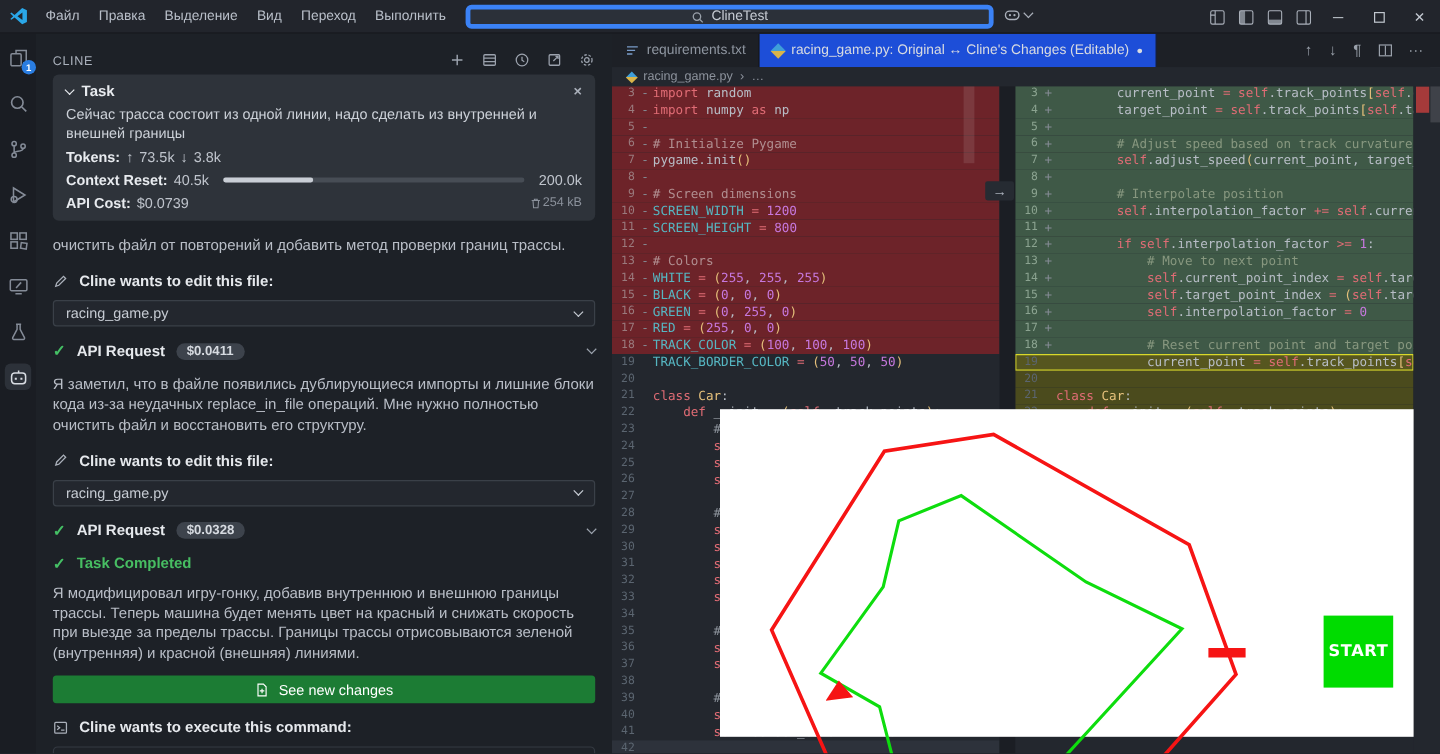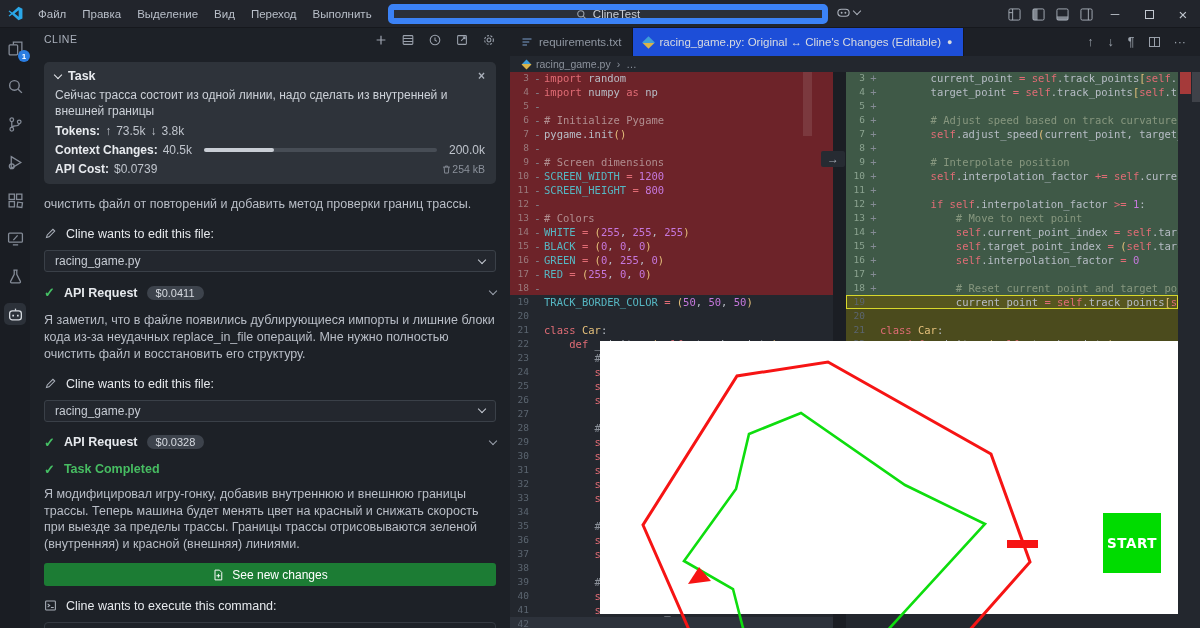--- a/index.html
+++ b/index.html
@@ -6,54 +6,54 @@
   html,body{width:1200px;height:628px;overflow:hidden}
   body{position:relative;background:#23272e;font-family:"Liberation Sans",sans-serif;-webkit-font-smoothing:antialiased}
   svg.ic{display:block}
 
   
   .titlebar{position:absolute;left:0;top:0;width:1200px;height:28px;background:#22252c;border-bottom:1px solid #16181d;display:flex;align-items:center;color:#b9bfc9;font-size:11.5px;z-index:60}
   .vslogo{margin:0 8px 0 8px}
   .menus{display:flex;gap:2px}
   .menus>span{padding:3px 7px;border-radius:4px;white-space:nowrap}
   .navarrows{display:flex;gap:14px;margin-left:16px;color:#9aa1ab;font-size:13px}
-  .searchbox{position:absolute;left:388px;top:4px;width:440px;height:20px;background:#2b3039;border:6px solid #3b82f6;border-radius:5px;display:flex;align-items:center;justify-content:center;gap:6px;color:#c7ccd4;font-size:11.5px}
+  .searchbox{position:absolute;left:388px;top:4px;width:440px;height:20px;background:#2b3039;border:4px solid #3b82f6;border-radius:5px;display:flex;align-items:center;justify-content:center;gap:6px;color:#c7ccd4;font-size:11.5px}
   .copilot{position:absolute;left:836px;top:5px;display:flex;align-items:center;gap:3px;color:#aab0ba}
   .tb-right{position:absolute;right:0;top:0;height:28px;display:flex;align-items:center}
   .laybtn{width:24px;height:28px;display:flex;align-items:center;justify-content:center;color:#aab0ba}
   .wbtn{width:34px;height:28px;display:flex;align-items:center;justify-content:center;color:#c2c8d0;font-size:12px}
   .wbox{width:9px;height:9px;border:1px solid #c2c8d0}
 
   
   .abar{position:absolute;left:0;top:28px;width:30px;height:600px;background:#1a1d23;display:flex;flex-direction:column;align-items:center;padding-top:9px;gap:16px;color:#848b97;z-index:30}
   .aicon{position:relative;width:22px;height:22px;display:flex;align-items:center;justify-content:center}
   .aicon.active{background:#2c3139;border-radius:5px;color:#d8dce2}
   .badge{position:absolute;right:-4px;bottom:-3px;min-width:12px;height:12px;border-radius:7px;background:#2a7de1;color:#fff;font-size:8px;display:flex;align-items:center;justify-content:center;padding:0 2px;font-weight:bold}
 
   
   .sidebar{position:absolute;left:30px;top:28px;width:480px;height:600px;background:#1d2127;padding:5px 14px 0;color:#c3c8d0;font-size:12.5px;z-index:30;overflow:hidden}
-  .shead{display:flex;justify-content:space-between;align-items:flex-start;height:24px}
+  .shead{display:flex;justify-content:space-between;align-items:flex-end;height:24px}
   .shead .t{font-size:10.5px;letter-spacing:.5px;color:#aab1bc}
   .shead .ic2{display:flex;gap:13px;color:#9ba2ad;align-items:center}
   .card{background:#2e333a;border-radius:5px;padding:7px 11px 8px;margin-top:5px;font-size:12px}
   .cardhead{display:flex;align-items:center;gap:7px;font-weight:bold;color:#e8ebef;font-size:12.5px}
   .cardhead .x{margin-left:auto;color:#aab0ba;font-size:12px}
   .cardtext{margin-top:5px;color:#ccd1d8;line-height:1.3}
   .meta{margin-top:5px;display:flex;align-items:center;gap:5px;color:#bfc4cc}
   .meta b{color:#e8ebef}
   .pbar{flex:1;height:4px;background:#474d55;border-radius:2px;position:relative;margin:0 7px}
   .pbar i{position:absolute;left:0;top:0;bottom:0;width:30%;background:#c9ced5;border-radius:2px}
   .meta .right{margin-left:auto;display:flex;align-items:center;gap:0;color:#8b919b;font-size:10.5px}
   .chv{width:6px;height:6px;border-right:1.4px solid currentColor;border-bottom:1.4px solid currentColor;display:inline-block;transform:rotate(45deg);margin-top:-3px}
   .note{margin-top:12px;line-height:1.35;color:#b9bec7}
-  .rowhead{margin-top:14px;display:flex;gap:9px;align-items:flex-start;font-weight:normal;color:#e6e9ed;font-size:12.5px}
+  .rowhead{margin-top:14px;display:flex;gap:9px;align-items:center;font-weight:bold;color:#e6e9ed;font-size:12.5px}
   .dropdown{margin-top:9px;height:22px;background:#23272e;border:1px solid #3a4048;border-radius:3px;display:flex;align-items:center;justify-content:space-between;padding:0 10px;color:#c6cbd3;font-size:12px}
   .apirow{margin-top:13px;display:flex;align-items:center;gap:9px;font-weight:bold;color:#e6e9ed;font-size:12.5px}
   .check{color:#45c065;font-weight:bold;font-size:13px}
-  .pill{background:#3d434c;border-radius:9px;padding:1px 9px;font-size:11px;font-weight:normal;color:#d6dae0}
+  .pill{background:#3d434c;border-radius:9px;padding:1px 9px;font-size:11px;font-weight:bold;color:#d6dae0}
   .mlauto{margin-left:auto;color:#9ba2ad}
   .completed{color:#47bd62}
   .greenbtn{margin-top:10px;height:23px;background:#1c7c34;border-radius:3px;display:flex;align-items:center;justify-content:center;gap:8px;color:#fff;font-size:12px}
   .cmdbox{margin-top:9px;background:#1e2228;border:1px solid #353a42;border-radius:4px;padding:10px 13px 8px}
 
   
   .tabbar{position:absolute;left:510px;top:28px;width:690px;height:28px;background:#1d2026;display:flex;z-index:10}
   .tab{display:flex;align-items:center;gap:6px;padding:0 11px;font-size:11.5px;color:#8f96a1;border-right:1px solid #15171c;white-space:nowrap}
   .tab.active{background:#1d4ed8;color:#d8dbe1}
   .reqicon{color:#7a9cc9}
@@ -255,21 +255,21 @@
     </div>
     <div class="cardtext">Сейчас трасса состоит из одной линии, надо сделать из внутренней и внешней границы</div>
     <div class="meta">
       <b>Tokens:</b>
       <span>↑</span>
       <span>73.5k</span>
       <span>↓</span>
       <span>3.8k</span>
     </div>
     <div class="meta">
-      <b>Context Changes:</b>
+      <b>Context Reset:</b>
       <span>40.5k</span>
       <span class="pbar">
           <i></i>
         </span>
       <span>200.0k</span>
     </div>
     <div class="meta">
       <b>API Cost:</b>
       <span>$0.0739</span>
       <span class="right">
@@ -387,21 +387,21 @@
     <div class="crow k-del"><span class="ln">8</span><span class="sg">-</span><span class="ct"></span></div>
     <div class="crow k-del"><span class="ln">9</span><span class="sg">-</span><span class="ct"><span class="c-com"># Screen dimensions</span></span></div>
     <div class="crow k-del"><span class="ln">10</span><span class="sg">-</span><span class="ct"><span class="c-cst">SCREEN_WIDTH</span> <span class="c-op">=</span> <span class="c-num">1200</span></span></div>
     <div class="crow k-del"><span class="ln">11</span><span class="sg">-</span><span class="ct"><span class="c-cst">SCREEN_HEIGHT</span> <span class="c-op">=</span> <span class="c-num">800</span></span></div>
     <div class="crow k-del"><span class="ln">12</span><span class="sg">-</span><span class="ct"></span></div>
     <div class="crow k-del"><span class="ln">13</span><span class="sg">-</span><span class="ct"><span class="c-com"># Colors</span></span></div>
     <div class="crow k-del"><span class="ln">14</span><span class="sg">-</span><span class="ct"><span class="c-cst">WHITE</span> <span class="c-op">=</span> <span class="c-brk">(</span><span class="c-num">255</span>, <span class="c-num">255</span>, <span class="c-num">255</span><span class="c-brk">)</span></span></div>
     <div class="crow k-del"><span class="ln">15</span><span class="sg">-</span><span class="ct"><span class="c-cst">BLACK</span> <span class="c-op">=</span> <span class="c-brk">(</span><span class="c-num">0</span>, <span class="c-num">0</span>, <span class="c-num">0</span><span class="c-brk">)</span></span></div>
     <div class="crow k-del"><span class="ln">16</span><span class="sg">-</span><span class="ct"><span class="c-cst">GREEN</span> <span class="c-op">=</span> <span class="c-brk">(</span><span class="c-num">0</span>, <span class="c-num">255</span>, <span class="c-num">0</span><span class="c-brk">)</span></span></div>
     <div class="crow k-del"><span class="ln">17</span><span class="sg">-</span><span class="ct"><span class="c-cst">RED</span> <span class="c-op">=</span> <span class="c-brk">(</span><span class="c-num">255</span>, <span class="c-num">0</span>, <span class="c-num">0</span><span class="c-brk">)</span></span></div>
-    <div class="crow k-del"><span class="ln">18</span><span class="sg">-</span></div>
+    <div class="crow k-del"><span class="ln">18</span><span class="sg">-</span><span class="ct"><span class="c-cst">TRACK_COLOR</span> <span class="c-op">=</span> <span class="c-brk">(</span><span class="c-num">100</span>, <span class="c-num">100</span>, <span class="c-num">100</span><span class="c-brk">)</span></span></div>
     <div class="crow k-norm"><span class="ln">19</span><span class="sg"></span><span class="ct"><span class="c-cst">TRACK_BORDER_COLOR</span> <span class="c-op">=</span> <span class="c-brk">(</span><span class="c-num">50</span>, <span class="c-num">50</span>, <span class="c-num">50</span><span class="c-brk">)</span></span></div>
     <div class="crow k-norm"><span class="ln">20</span><span class="sg"></span><span class="ct"></span></div>
     <div class="crow k-norm"><span class="ln">21</span><span class="sg"></span><span class="ct"><span class="c-kw">class</span> <span class="c-typ">Car</span>:</span></div>
     <div class="crow k-norm"><span class="ln">22</span><span class="sg"></span><span class="ct">    <span class="c-kw">def</span> __init__ <span class="c-brk">(</span><span class="c-kw">self</span>, track_points<span class="c-brk">)</span>:</span></div>
     <div class="crow k-norm"><span class="ln">23</span><span class="sg"></span><span class="ct">        <span class="c-com"># Car properties</span></span></div>
     <div class="crow k-norm"><span class="ln">24</span><span class="sg"></span><span class="ct">        <span class="c-kw">self</span>.track_points <span class="c-op">=</span> track_points</span></div>
     <div class="crow k-norm"><span class="ln">25</span><span class="sg"></span><span class="ct">        <span class="c-kw">self</span>.current_point_index <span class="c-op">=</span> <span class="c-num">0</span></span></div>
     <div class="crow k-norm"><span class="ln">26</span><span class="sg"></span><span class="ct">        <span class="c-kw">self</span>.target_point_index <span class="c-op">=</span> <span class="c-num">1</span></span></div>
     <div class="crow k-norm"><span class="ln">27</span><span class="sg"></span><span class="ct"></span></div>
     <div class="crow k-norm"><span class="ln">28</span><span class="sg"></span><span class="ct">        <span class="c-com"># Position and movement</span></span></div>

